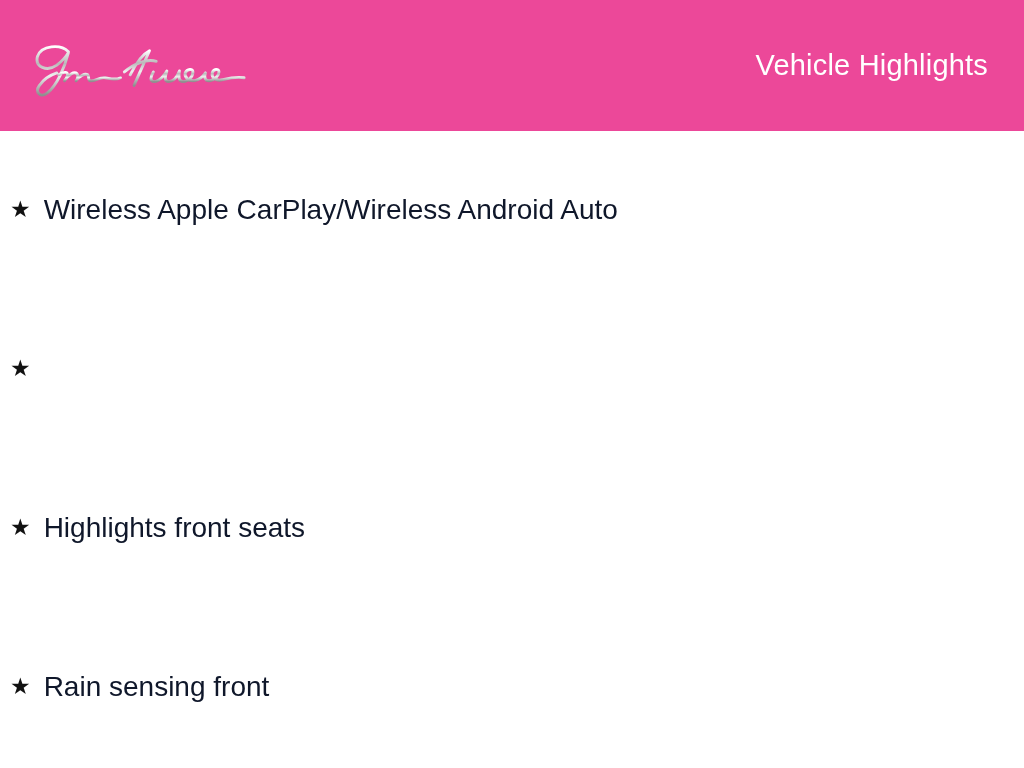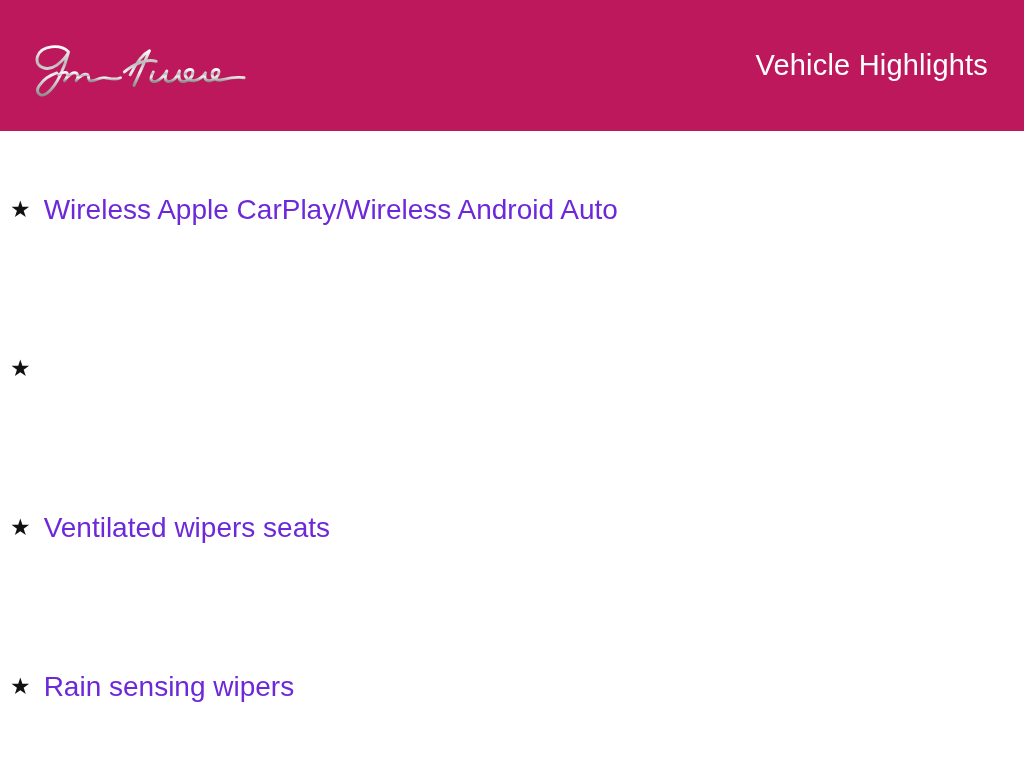--- a/index.html
+++ b/index.html
@@ -11,21 +11,21 @@
   .page {
     position: relative;
     width: 1024px;
     height: 768px;
     background: #ffffff;
     overflow: hidden;
   }
   .header {
     position: relative;
     height: 131px;
-    background: #be185d;
+    background: #ec4899;
     display: flex;
     align-items: center;
     justify-content: flex-end;
     padding-right: 36px;
     box-sizing: border-box;
   }
   .logo {
     position: absolute;
     left: 22px;
     top: 42px;
@@ -52,21 +52,21 @@
   }
   .star {
     font-size: 23px;
     line-height: 1;
     color: #111111;
     margin-right: 13px;
     transform: translateY(-1px);
   }
   .label {
     font-size: 28px;
-    color: #6d28d9;
+    color: #0f172a;
     line-height: 1.15;
   }
 </style>
 </head>
 <body>
 
 <div class="page">
 
   <header class="header">
     <svg class="logo" viewBox="0 0 230 58" fill="none" xmlns="http://www.w3.org/2000/svg">
@@ -94,22 +94,22 @@
       <span class="star">★</span>
       <span class="label">Wireless Apple CarPlay/Wireless Android Auto</span>
     </div>
 
     <div class="item">
       <span class="star">★</span>
     </div>
 
     <div class="item">
       <span class="star">★</span>
-      <span class="label">Ventilated wipers seats</span>
+      <span class="label">Highlights front seats</span>
     </div>
 
     <div class="item">
       <span class="star">★</span>
-      <span class="label">Rain sensing wipers</span>
+      <span class="label">Rain sensing front</span>
     </div>
 
   </main>
 </div>
 
 </body></html>

